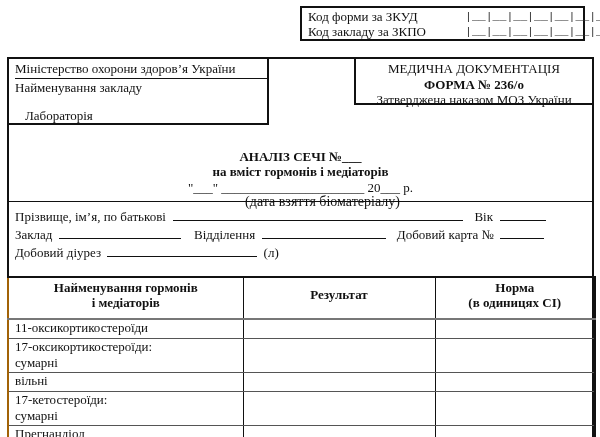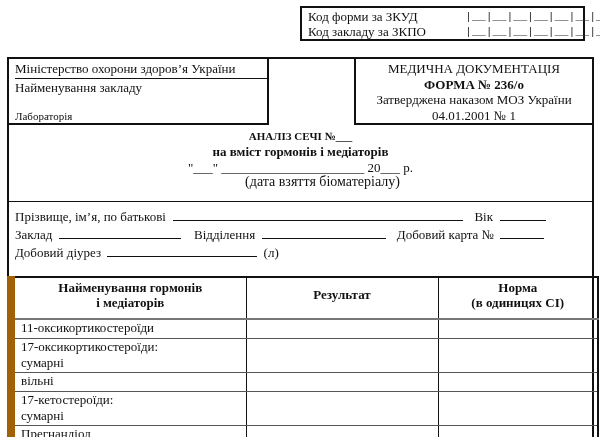--- a/index.html
+++ b/index.html
@@ -26,54 +26,54 @@
     box-sizing: border-box;
   }
 
   
   #org-box {
     left: 7px; top: 57px; width: 262px; height: 68px;
     border: 2px solid #111; box-sizing: border-box;
   }
   #org-box .line1 { position:absolute; left: 6px; top: 0px; width: 252px; height: 19px; line-height: 19px; border-bottom: 1px solid #111; font-size: 13px; white-space: nowrap; }
   #org-box .line2 { position:absolute; left: 6px; top: 20px; line-height: 18px; font-size: 13px; }
-  #org-box .line3 { position:absolute; left: 6px; top: 48px; line-height: 18px; font-size: 11px; }
+  #org-box .line3 { position:absolute; left: 16px; top: 48px; line-height: 18px; font-size: 13px; }
 
   
   #form-box {
-    left: 354px; top: 57px; width: 240px; height: 68px;
+    left: 354px; top: 57px; width: 240px; height: 48px;
     border: 2px solid #111; box-sizing: border-box;
     text-align: center;
   }
   #form-box div { line-height: 15.5px; font-size: 13px; }
   #form-box .bold { font-weight: bold; }
 
   
   #title-sec { left: 7px; top: 125px; width: 587px; height: 77px; border-bottom: 1.5px solid #111; box-sizing: border-box; text-align: center; }
-  #title-sec .t1 { font-weight: bold; font-size: 11px; line-height: 15px; margin-top: 4px; }
+  #title-sec .t1 { font-weight: bold; font-size: 13px; line-height: 15px; margin-top: 24px; }
   #title-sec .t2 { font-weight: bold; font-size: 13px; line-height: 15px; }
   #title-sec .t3 { font-size: 13px; line-height: 17px; }
   #title-sec .t4 { font-size: 14px; line-height: 11px; margin-left: 44px; }
 
   
   .field-line { position: absolute; font-size: 13px; line-height: 18px; white-space: nowrap; }
   .uline { display: inline-block; border-bottom: 1px solid #111; height: 12px; vertical-align: baseline; }
 
   
   #res-table {
     position: absolute; left: 7px; top: 276px; width: 587px;
     border-collapse: collapse; table-layout: fixed;
   }
   #res-table th, #res-table td {
     border-left: 1.5px solid #111; border-right: 1.5px solid #111;
     padding: 0 6px; font-size: 13px; vertical-align: top; text-align: left;
   }
   #res-table th { font-weight: bold; text-align: center; line-height: 15px; padding-top: 2px; border-top: 2px solid #111; border-bottom: 2px solid #777; height: 31px; }
   #res-table td { border-bottom: 1.5px solid #555; line-height: 16px; }
-  #res-table tr td:first-child, #res-table tr th:first-child { border-left: 8px solid #a16207; font-family: Liberation Serif, serif; }
+  #res-table tr td:first-child, #res-table tr th:first-child { border-left: 2px solid #a16207; font-family: Liberation Serif, serif; }
   #res-table tr td:last-child, #res-table tr th:last-child { border-right: 2px solid #111; }
   #res-table .res-h { vertical-align: middle; padding-top: 0; }
 </style>
 </head>
 <body>
 
 <div id="code-box" class="abs">
   <div class="row" style="top:1px;">Код форми за ЗКУД</div>
   <div class="cells" style="top:2px;">|__|__|__|__|__|__|__|</div>
   <div class="row" style="top:16px;">Код закладу за ЗКПО</div>
@@ -85,21 +85,20 @@
 <div id="org-box" class="abs">
   <div class="line1">Міністерство охорони здоров’я України</div>
   <div class="line2">Найменування закладу</div>
   <div class="line3">Лабораторія</div>
 </div>
 
 <div id="form-box" class="abs">
   <div style="margin-top:2px;">МЕДИЧНА ДОКУМЕНТАЦІЯ</div>
   <div class="bold">ФОРМА № 236/о</div>
   <div>Затверджена наказом МОЗ України</div>
-  <div>04.01.2001 № 1</div>
 </div>
 
 <div id="title-sec" class="abs">
   <div class="t1">АНАЛІЗ СЕЧІ №___</div>
   <div class="t2">на вміст гормонів і медіаторів</div>
   <div class="t3">"___" ______________________ 20___ р.</div>
   <div class="t4">(дата взяття біоматеріалу)</div>
 </div>
 
 <div class="field-line" style="left:15px; top:208px;">

